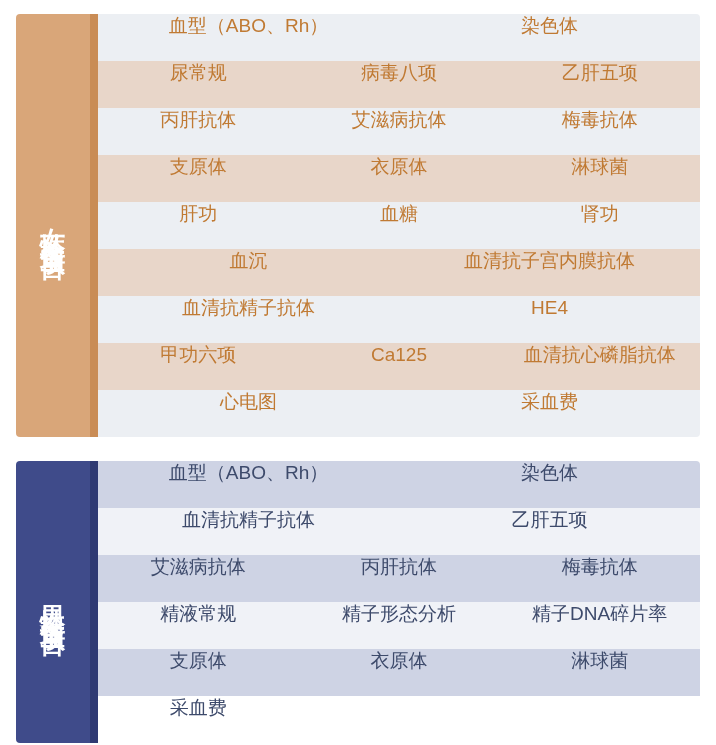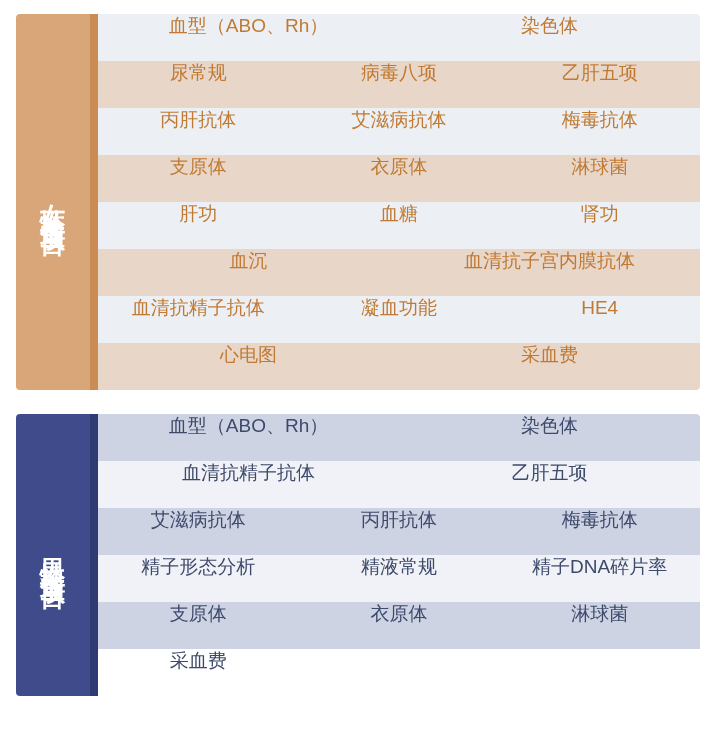--- a/index.html
+++ b/index.html
@@ -157,22 +157,26 @@
           <div class="cell">肝功</div>
           <div class="cell">血糖</div>
           <div class="cell">肾功</div>
         </div>
         <div class="row">
           <div class="cell">血沉</div>
           <div class="cell">血清抗子宫内膜抗体</div>
         </div>
         <div class="row">
           <div class="cell">血清抗精子抗体</div>
-          <div class="cell">凝血功能</div>
           <div class="cell">HE4</div>
+        </div>
+        <div class="row">
+          <div class="cell">甲功六项</div>
+          <div class="cell">Ca125</div>
+          <div class="cell">血清抗心磷脂抗体</div>
         </div>
         <div class="row">
           <div class="cell">心电图</div>
           <div class="cell">采血费</div>
         </div>
       </div>
   </div>
 
   <div class="block" id="male-block">
     <div class="block-label">
@@ -187,22 +191,22 @@
         <div class="row">
           <div class="cell">血清抗精子抗体</div>
           <div class="cell">乙肝五项</div>
         </div>
         <div class="row">
           <div class="cell">艾滋病抗体</div>
           <div class="cell">丙肝抗体</div>
           <div class="cell">梅毒抗体</div>
         </div>
         <div class="row">
+          <div class="cell">精液常规</div>
           <div class="cell">精子形态分析</div>
-          <div class="cell">精液常规</div>
           <div class="cell">精子DNA碎片率</div>
         </div>
         <div class="row">
           <div class="cell">支原体</div>
           <div class="cell">衣原体</div>
           <div class="cell">淋球菌</div>
         </div>
         <div class="row">
           <div class="cell">采血费</div>
           <div class="cell"></div>

